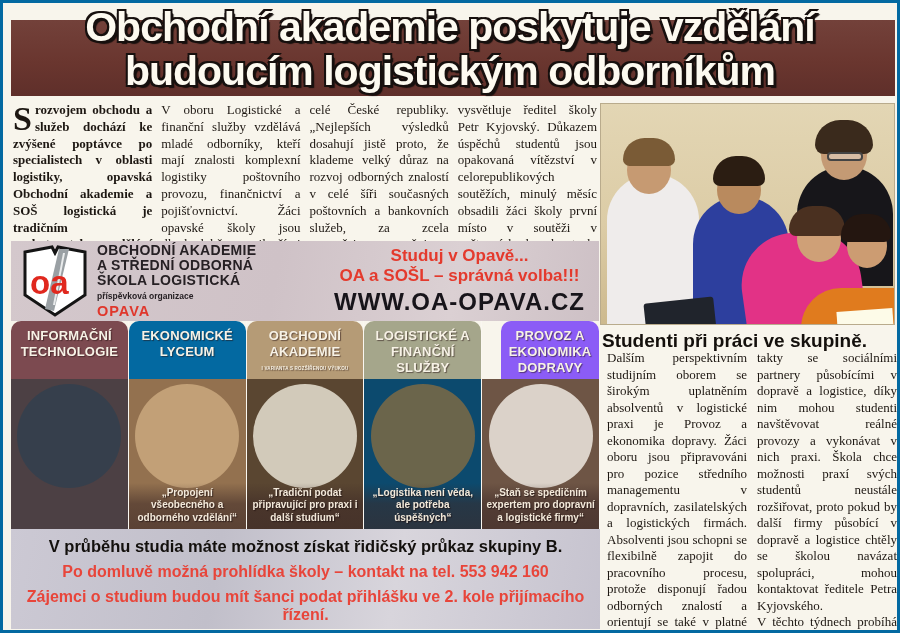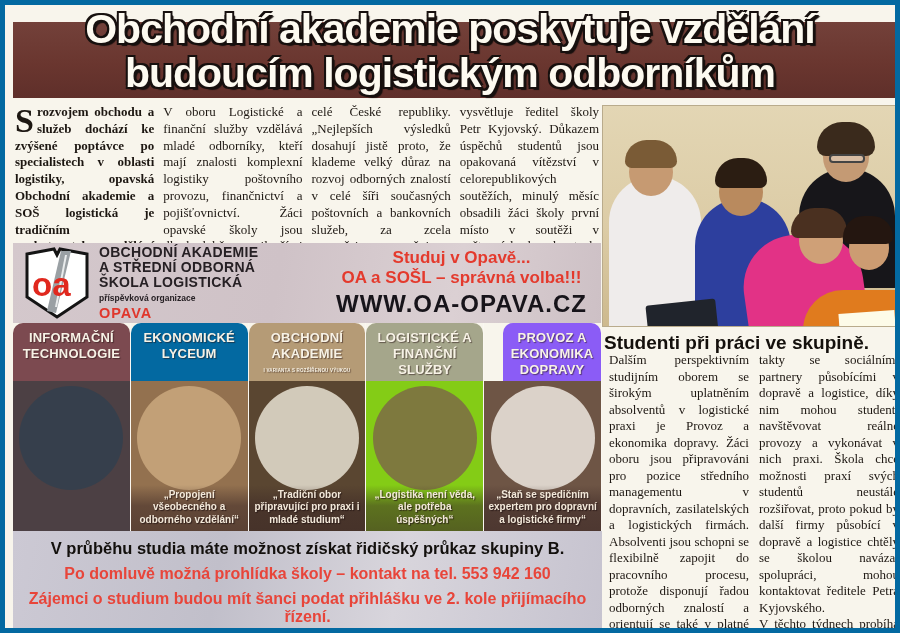--- a/index.html
+++ b/index.html
@@ -1,19 +1,19 @@
 <!DOCTYPE html>
 <html><head>
 <meta charset="utf-8">
 <style>
   * { margin:0; padding:0; box-sizing:border-box; }
   body { background:#e8e4da; font-family:"Liberation Serif","DejaVu Serif",serif; }
   #page {
     position:relative; width:900px; height:633px; margin:0 auto;
-    background:#f8f5ec; overflow:hidden; border:5px solid #0369a1;
+    background:#f8f5ec; overflow:hidden; border:3px solid #0369a1;
   }
 
   
   .banner { position:absolute; left:8px; top:17px; width:884px; height:76px;
     background:linear-gradient(180deg,#73413a,#6a362f 55%,#5f2f2a); }
   .headline { position:absolute; left:0; top:2px; width:100%; text-align:center;
     font-family:"Liberation Sans","DejaVu Sans",sans-serif; font-weight:bold;
     font-stretch:condensed; font-size:41px; line-height:44px; letter-spacing:-1px;
     color:#fdfaf0;
     text-shadow:2px 2px 0 #17100e,-2px 2px 0 #17100e,2px -2px 0 #17100e,-2px -2px 0 #17100e,3px 3px 1px #17100e; }
@@ -165,29 +165,29 @@
         <div class="panel-caption">„Propojení všeobecného a odborného vzdělání“</div>
       </div>
     </div>
     <div class="panel">
       <div class="panel-head" style="background-color: rgb(181, 155, 118);">
         <div>OBCHODNÍ AKADEMIE</div>
         <div class="panel-sub">I VARIANTA S ROZŠÍŘENOU VÝUKOU INFORMATIKY</div>
       </div>
       <div class="panel-photo" style="background-color: rgb(90, 70, 49);">
         <div class="panel-circle" style="background-color: rgb(232, 226, 210);"></div>
-        <div class="panel-caption">„Tradiční obor připravující pro praxi i mladé studium“</div>
+        <div class="panel-caption">„Tradiční podat připravující pro praxi i další studium“</div>
       </div>
     </div>
     <div class="panel">
       <div class="panel-head" style="background-color: rgb(165, 166, 139);">
         <div>LOGISTICKÉ A FINANČNÍ SLUŽBY</div>
         <div class="panel-sub"></div>
       </div>
-      <div class="panel-photo" style="background-color: #84cc16; padding-left: 48px;">
+      <div class="panel-photo" style="background-color: #0c4a6e; padding-left: 48px;">
         <div class="panel-circle" style="background-color: rgb(125, 106, 69);"></div>
         <div class="panel-caption">„Logistika není věda, ale potřeba úspěšných“</div>
       </div>
     </div>
     <div class="panel">
       <div class="panel-head" style="background-color: #8b5cf6; margin-left: 19px;">
         <div>PROVOZ A EKONOMIKA DOPRAVY</div>
         <div class="panel-sub"></div>
       </div>
       <div class="panel-photo" style="background-color: rgb(110, 85, 69);">

